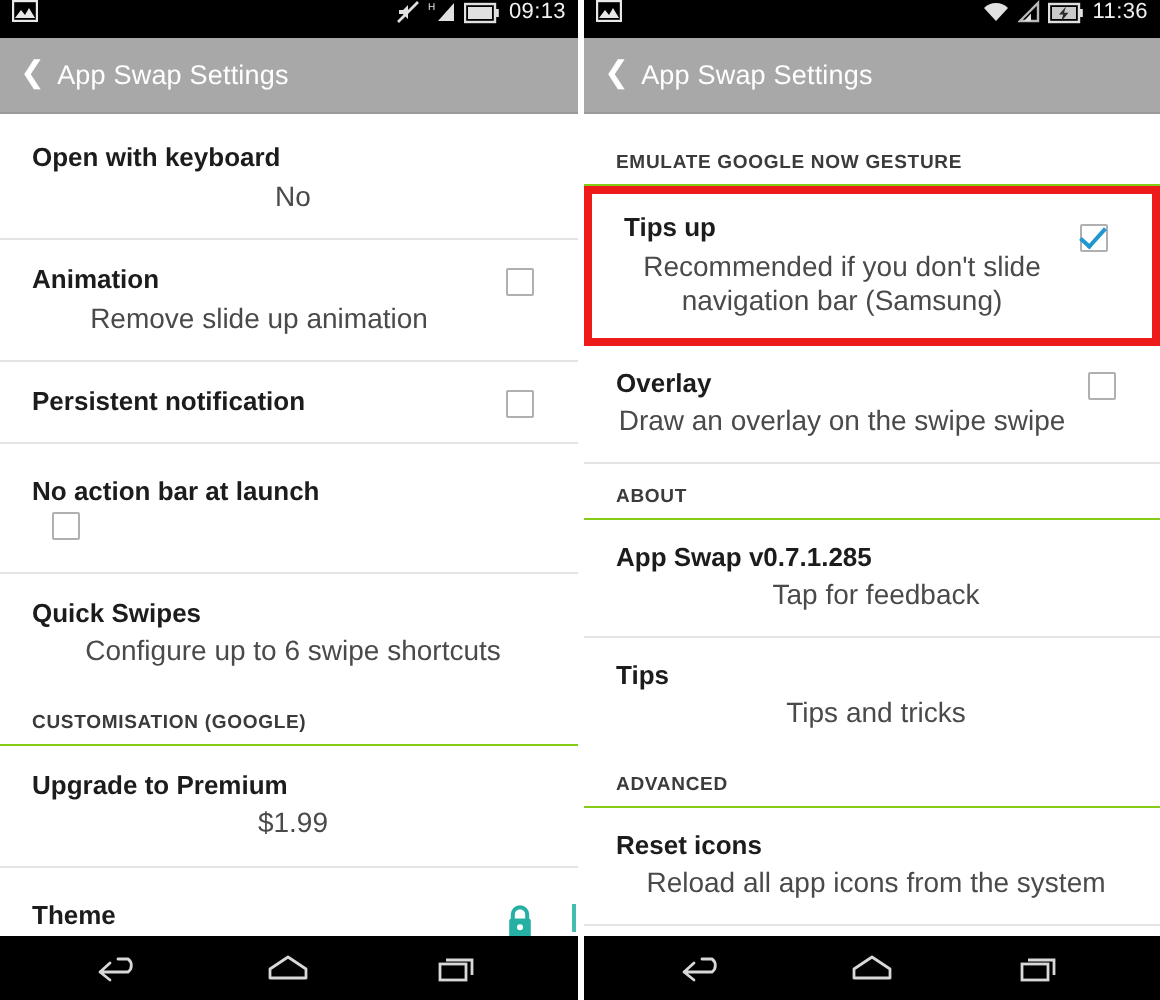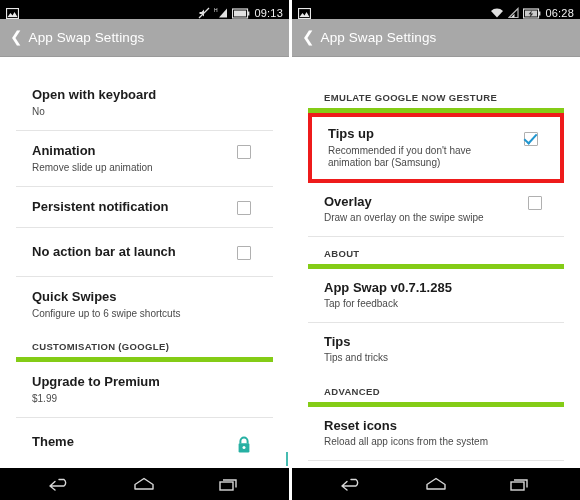--- a/index.html
+++ b/index.html
@@ -29,21 +29,21 @@
   }
   .phone.left  { width: 289px; }
   .phone.gap   { width: 3px; background: #ffffff; }
   .phone.right { width: 288px; }
 
   
   .statusbar {
     height: 19px;
     background: #000000;
     display: flex;
-    align-items: flex-end;
+    align-items: flex-start;
     padding: 0 6px;
     flex: 0 0 auto;
     color: #e8e8e8;
   }
   .sb-left { display: flex; align-items: center; gap: 4px; }
   .sb-right { margin-left: auto; display: flex; align-items: center; gap: 4px; }
   .sb-clock {
     font-size: 11px;
     color: #f0f0f0;
     letter-spacing: 0.2px;
@@ -76,29 +76,29 @@
     text-align: center;
   }
 
   
   .content {
     flex: 1 1 auto;
     background: #ffffff;
     overflow: hidden;
     position: relative;
   }
-  .list { padding: 16px; }
+  .list { padding: 0; }
 
   .section-header {
     font-size: 9.5px;
     font-weight: bold;
     color: #3b3b3b;
     letter-spacing: 0.35px;
     padding: 11px 16px 5px 16px;
-    border-bottom: 5px solid #84cc16;
+    border-bottom: 1px solid #84cc16;
     background: #ffffff;
   }
 
   .row {
     display: flex;
     align-items: flex-start;
     padding: 11px 12px 10px 16px;
     border-bottom: 1px solid #e4e4e4;
     background: #ffffff;
     position: relative;
@@ -106,24 +106,25 @@
   }
   .row.no-divider { border-bottom: none; }
   .row-texts { flex: 1 1 auto; min-width: 0; }
   .row-title {
     font-size: 13px;
     color: #1c1c1c;
     font-weight: bold;
     line-height: 1.2;
   }
   .row-sub {
-    font-size: 10px;
+    font-size: 14px;
     color: #4a4a4a;
     margin-top: 3px;
     line-height: 1.25;
+    text-align: center;
   }
   .row-right {
     flex: 0 0 auto;
     width: 34px;
     display: flex;
     justify-content: center;
     align-items: flex-start;
     padding-top: 2px;
   }
 
@@ -240,21 +241,21 @@
 
         <div class="row" style="padding-top:12px;padding-bottom:12px;">
           <div class="row-texts">
             <div class="row-title">Persistent notification</div>
           </div>
           <div class="row-right">
             <div class="cbox"></div>
           </div>
         </div>
 
-        <div class="row" style="padding-top:16px;padding-bottom:16px;">
+        <div class="row" style="padding-top:16px;padding-bottom:16px;flex-direction:column;">
           <div class="row-texts">
             <div class="row-title">No action bar at launch</div>
           </div>
           <div class="row-right">
             <div class="cbox"></div>
           </div>
         </div>
 
         <div class="row no-divider" style="padding-top:12px;padding-bottom:10px;">
           <div class="row-texts">
@@ -327,39 +328,39 @@
         <svg class="icon-svg" width="11" height="12" viewBox="0 0 11 12">
           <path d="M1 10.5 L10 1.5 L10 10.5 Z" fill="none" stroke="#b8b8b8" stroke-width="1.2"></path>
           <path d="M3 10.5 L6.5 6.8 L6.5 10.5 Z" fill="#e0e0e0"></path>
         </svg>
         <svg class="icon-svg" width="18" height="11" viewBox="0 0 18 11">
           <rect x="0.5" y="1" width="15" height="9" fill="none" stroke="#e0e0e0" stroke-width="1.2"></rect>
           <rect x="15.8" y="3.5" width="1.6" height="4" fill="#e0e0e0"></rect>
           <rect x="2" y="2.5" width="12" height="6" fill="#c9c9c9"></rect>
           <path d="M9 2.2 L5.5 6.2 L7.6 6.2 L6.6 9.8 L10.2 5.4 L8 5.4 Z" fill="#2a2a2a"></path>
         </svg>
-        <span class="sb-clock">06:28</span>
+        <span class="sb-clock">11:36</span>
       </div>
     </div>
 
     <div class="actionbar">
       <span class="ab-back">❮</span>
       <span class="ab-title">App Swap Settings</span>
     </div>
 
     <div class="content">
       <div class="list">
 
         <div class="section-header" style="padding-top:19px;">EMULATE GOOGLE NOW GESTURE</div>
 
         <div class="highlight">
           <div class="row" style="padding-top:9px;padding-bottom:9px;">
             <div class="row-texts">
               <div class="row-title">Tips up</div>
-              <div class="row-sub">Recommended if you don't have animation bar (Samsung)</div>
+              <div class="row-sub">Recommended if you don't slide navigation bar (Samsung)</div>
             </div>
             <div class="row-right" style="padding-top:6px;">
               <div class="cbox checked"></div>
             </div>
           </div>
         </div>
 
         <div class="row" style="padding-top:11px;padding-bottom:11px;">
           <div class="row-texts">
             <div class="row-title">Overlay</div>

